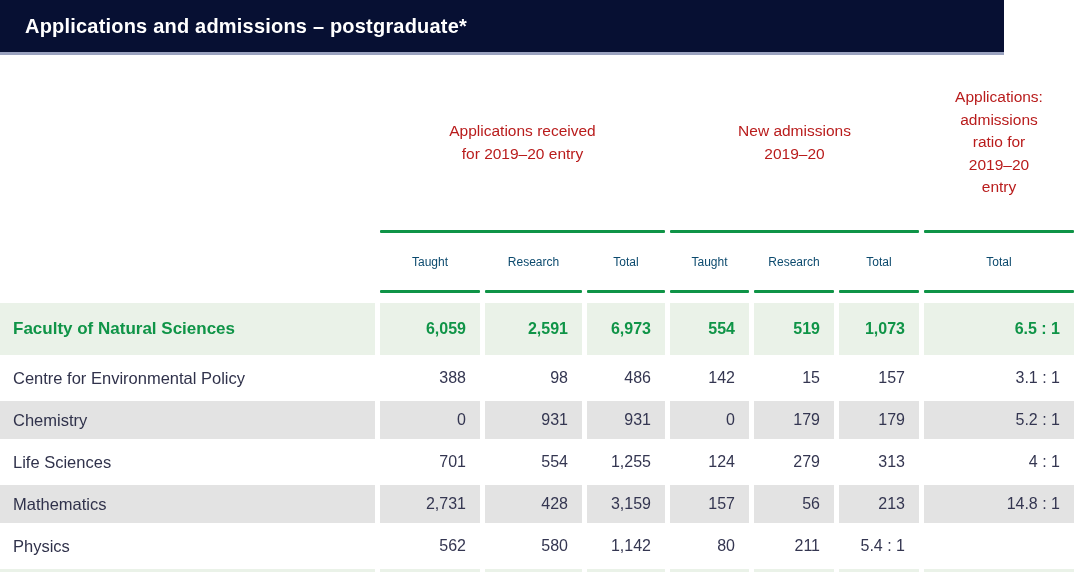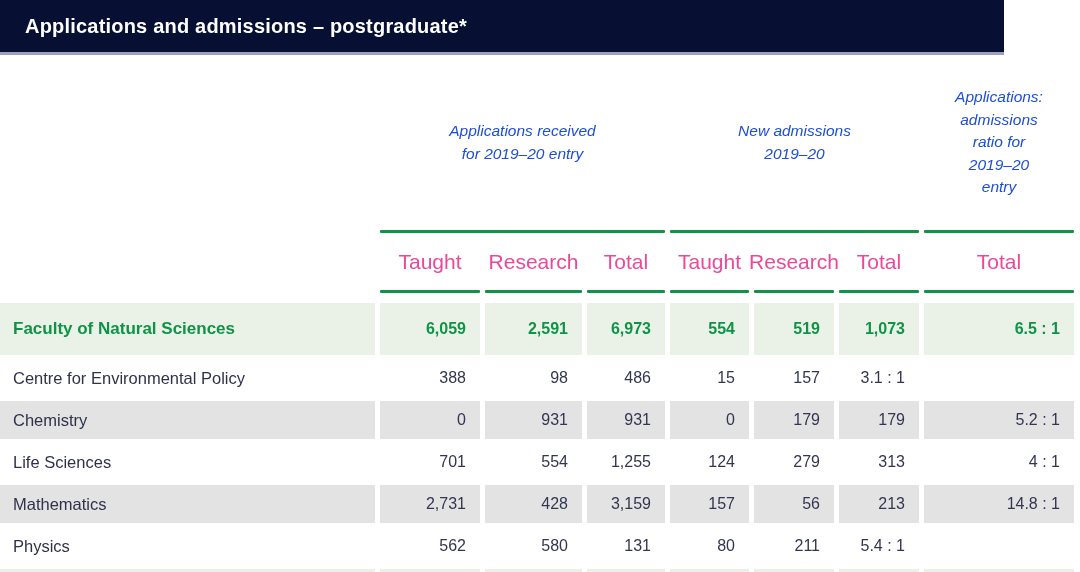--- a/index.html
+++ b/index.html
@@ -36,35 +36,34 @@
     column-gap: 5px;
     width: 1074px;
   }
   .span3 { grid-column: span 3; }
 
   
   .groups { height: 175px; align-items: center; }
   .group {
     text-align: center;
     white-space: pre-line;
-    color: #1d4ed8;
+    color: #b91c1c;
     font-size: 15.5px;
     line-height: 1.45;
-    font-style: italic;
   }
 
   
   .rule-row { height: 3px; }
   .rule { height: 3px; background: #0f9447; border-radius: 1px; }
 
   
   .colheads { height: 57px; }
   .colhead {
     display: flex; align-items: center; justify-content: center;
-    color: #ec4899; font-size: 21px;
+    color: #0c4a6e; font-size: 12px;
   }
 
   
   .rows { display: flex; flex-direction: column; row-gap: 4px; margin-top: 10px; }
   .row { height: 38px; }
   .row > div { background: #ffffff; }
   .row.alt > div { background: #e3e3e3; text-align: center; }
   .row.hl { height: 52px; }
   .row.hl > div { background: #eaf2e8; }
 
@@ -146,20 +145,21 @@
       <div class="num">519</div>
       <div class="num">1,073</div>
       <div class="num">6.5 : 1</div>
     </div>
 
     <div class="grid row">
       <div class="label">Centre for Environmental Policy</div>
       <div class="num">388</div>
       <div class="num">98</div>
       <div class="num">486</div>
+      <div class="num">142</div>
       <div class="num">15</div>
       <div class="num">157</div>
       <div class="num">3.1 : 1</div>
     </div>
 
     <div class="grid row alt">
       <div class="label">Chemistry</div>
       <div class="num">0</div>
       <div class="num">931</div>
       <div class="num">931</div>
@@ -188,21 +188,21 @@
       <div class="num">157</div>
       <div class="num">56</div>
       <div class="num">213</div>
       <div class="num">14.8 : 1</div>
     </div>
 
     <div class="grid row">
       <div class="label">Physics</div>
       <div class="num">562</div>
       <div class="num">580</div>
-      <div class="num">131</div>
+      <div class="num">1,142</div>
       <div class="num">80</div>
       <div class="num">211</div>
       <div class="num">5.4 : 1</div>
     </div>
 
     <div class="grid sliver">
       <div></div>
         <div></div>
       <div></div>
         <div></div>

